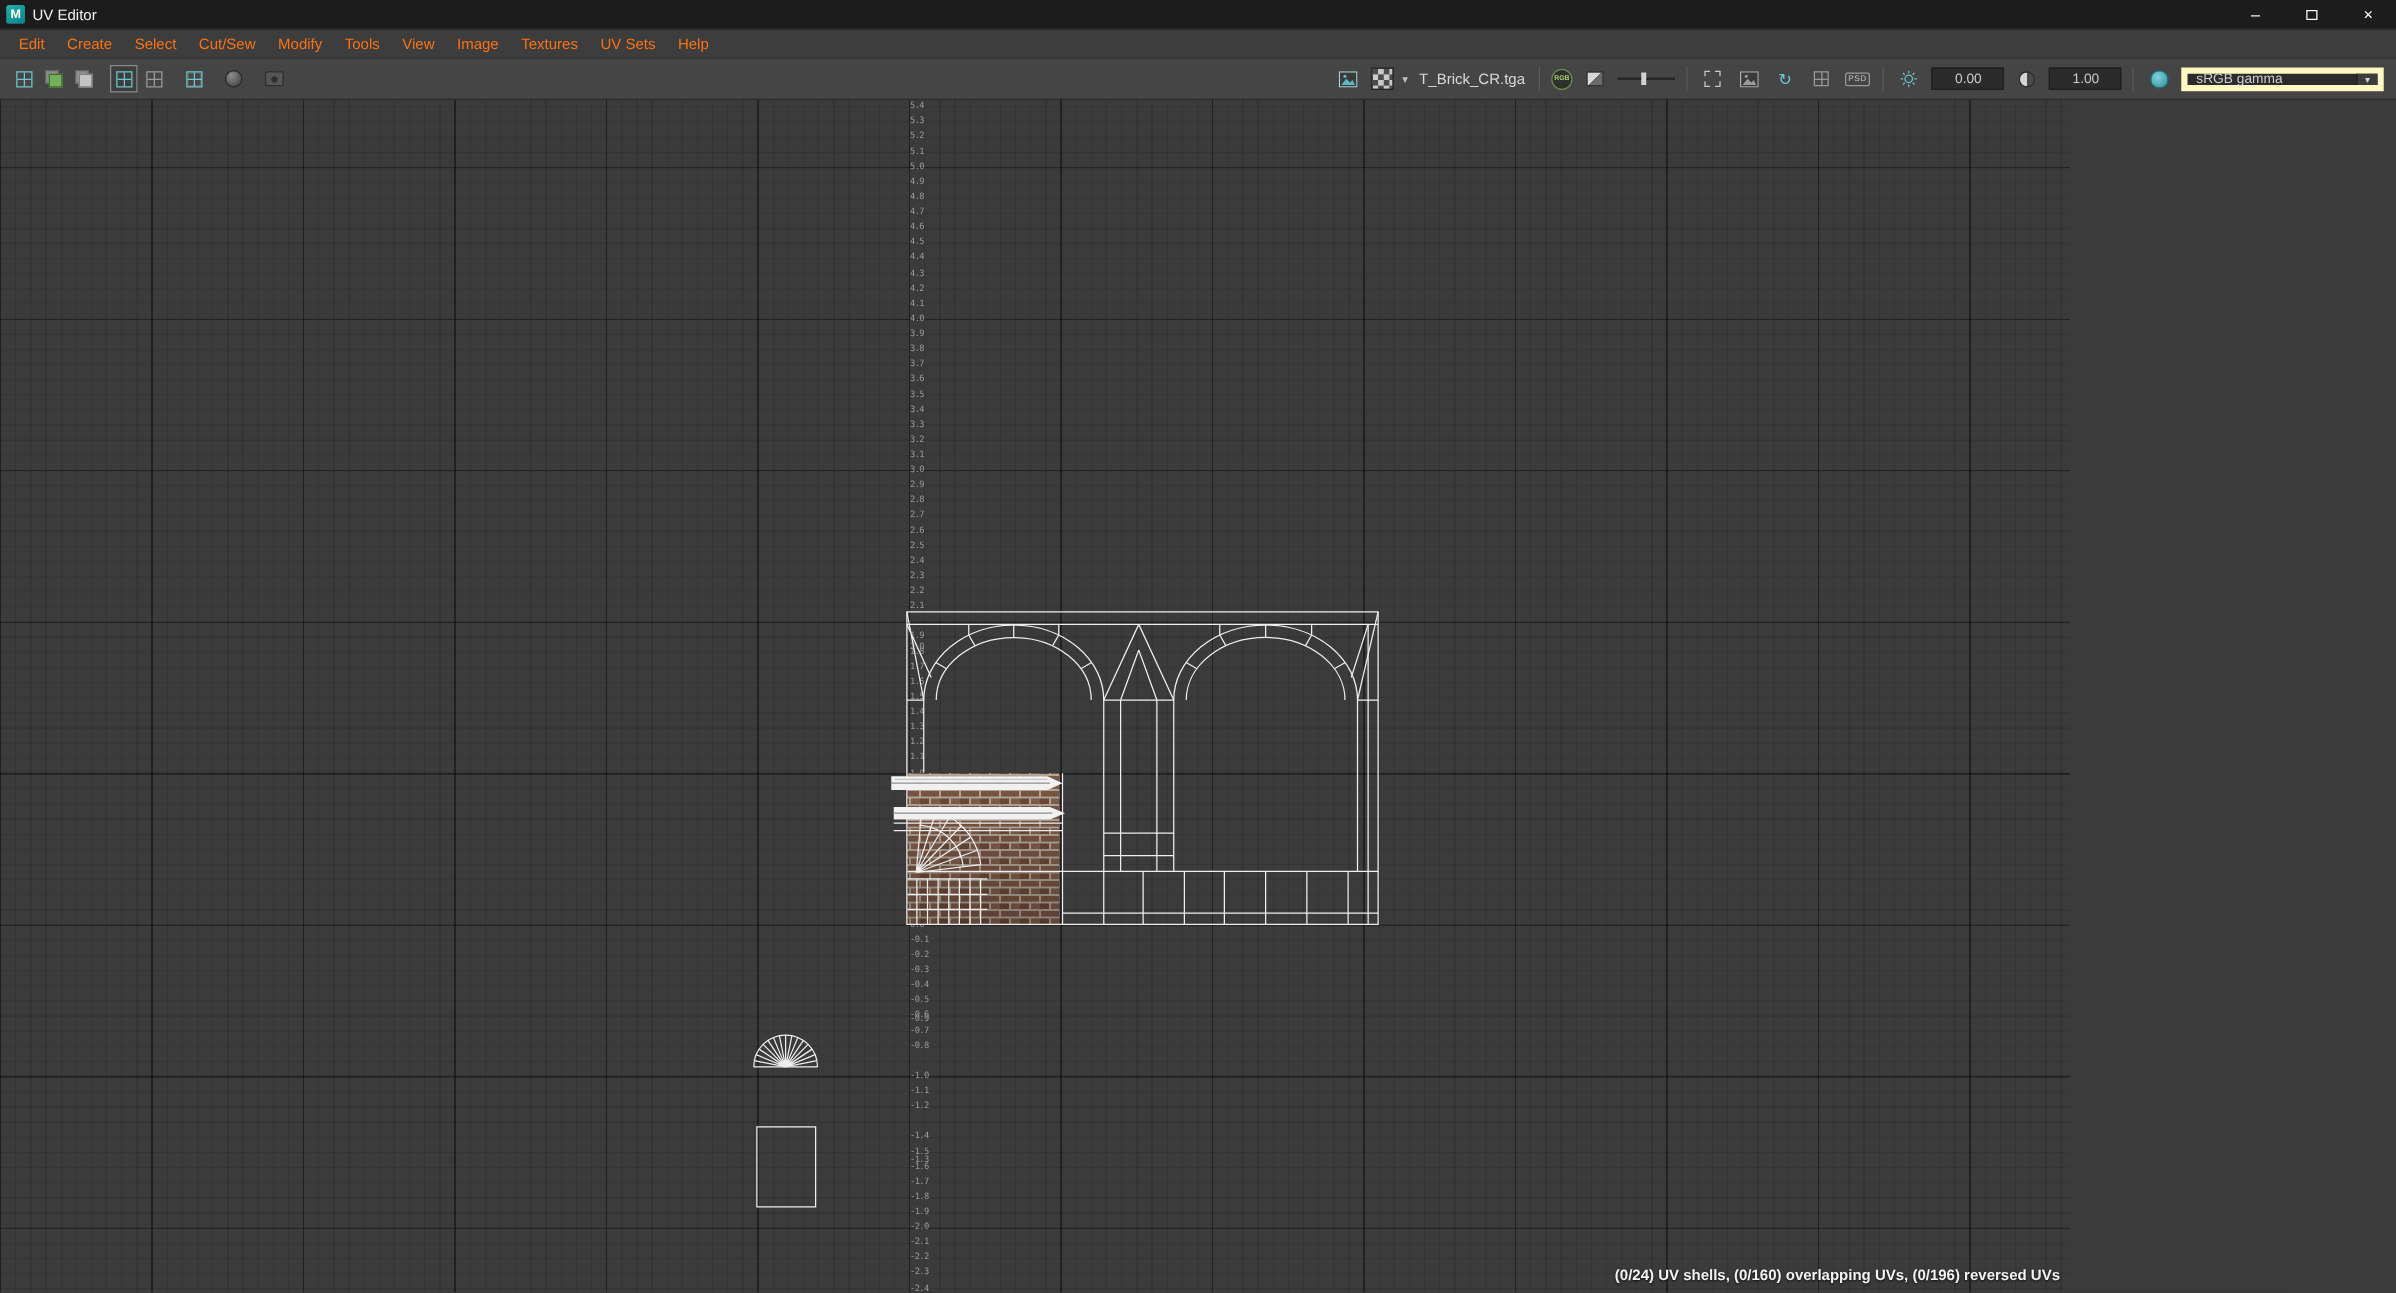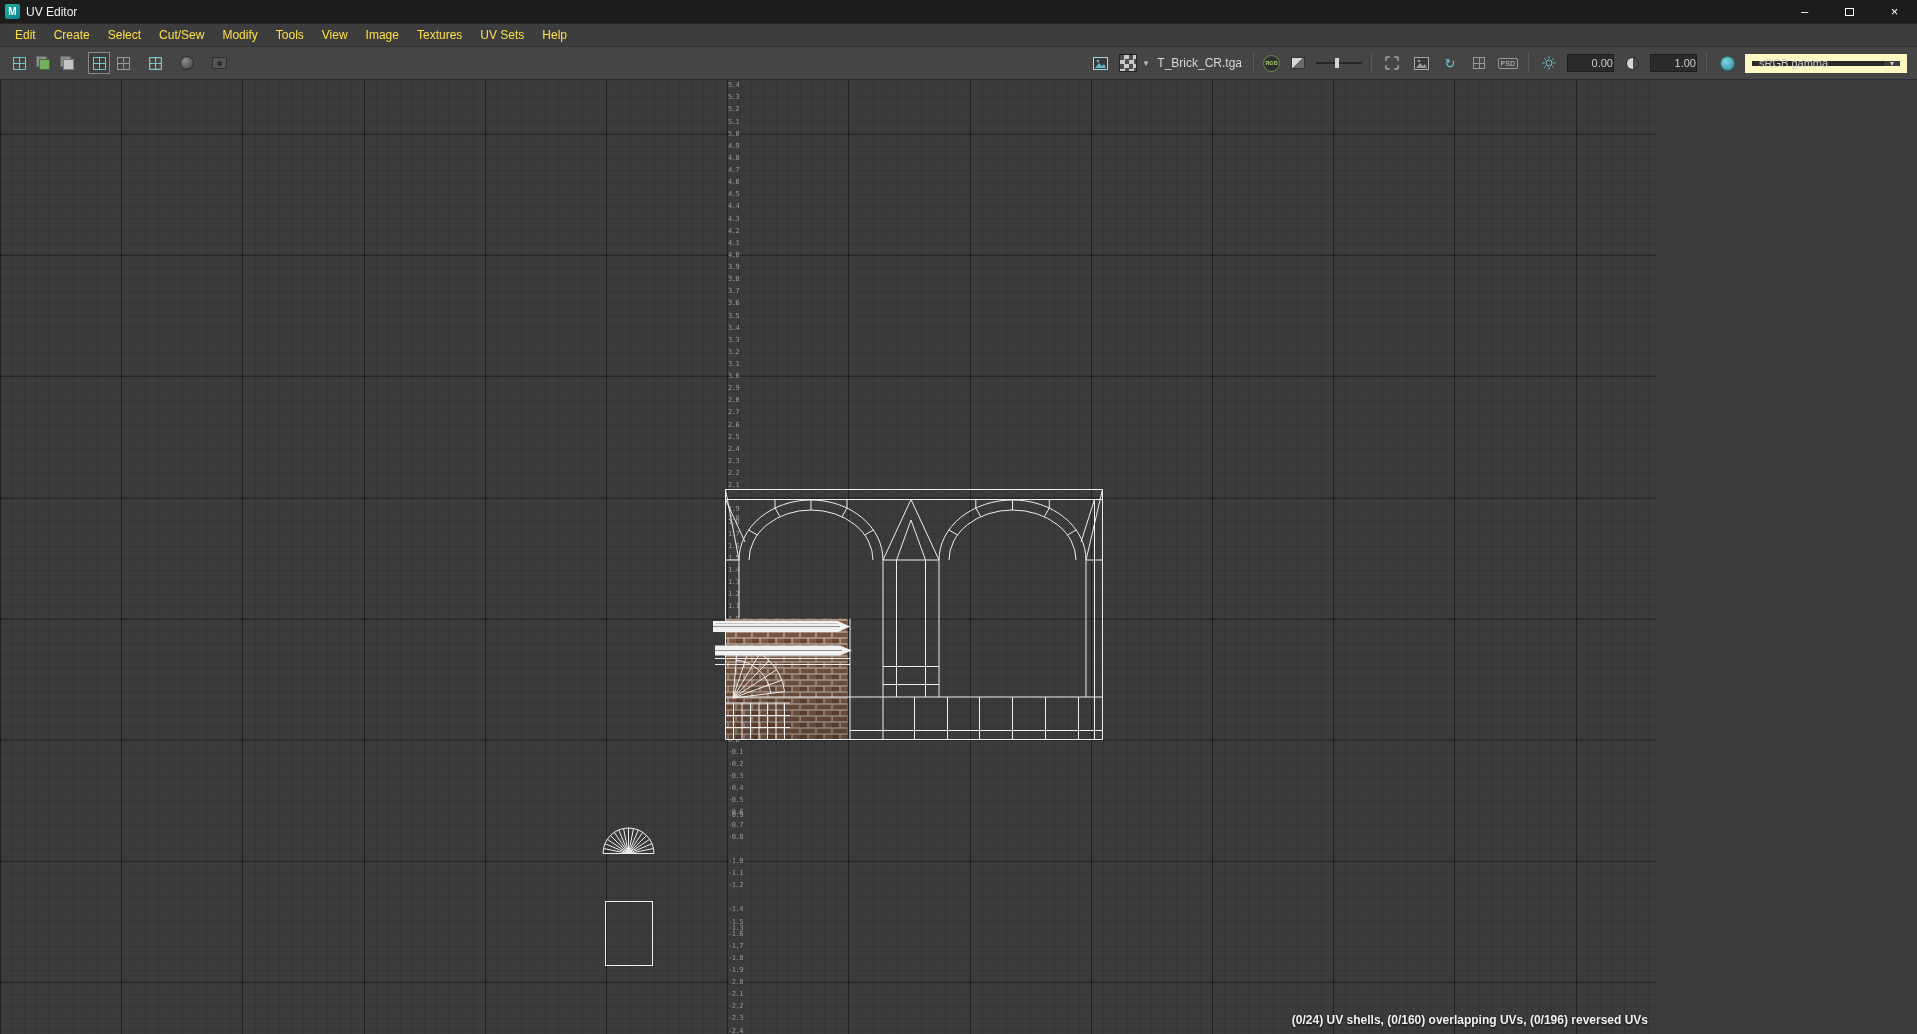--- a/index.html
+++ b/index.html
@@ -13,21 +13,21 @@
               color:#fff; font-size:10px; font-weight:bold; display:flex; align-items:center; justify-content:center; }
   .win-title { font-size:12px; color:#f0f0f0; }
   .win-controls { margin-left:auto; display:flex; height:100%; }
   .win-btn { width:45px; height:100%; display:flex; align-items:center; justify-content:center;
              color:#fff; font-size:13px; cursor:default; }
   .max-box { width:9px; height:8px; border:1px solid #fff; display:inline-block; }
 
   
   .menubar { height:24px; background:#3d3d3d; border-top:1px solid #2a2a2a; border-bottom:1px solid #333;
              display:flex; align-items:center; padding-left:6px; }
-  .menu-item { font-size:12px; color:#fde047; padding:3px 9px; }
+  .menu-item { font-size:12px; color:#f97316; padding:3px 9px; }
 
   
   .toolbar { height:33px; background:#454545; border-bottom:1px solid #2c2c2c;
              display:flex; align-items:center; padding:0 8px; position:relative; }
   .tb-group { display:flex; align-items:center; gap:2px; margin-right:10px; }
   .icon-btn { width:22px; height:22px; display:flex; align-items:center; justify-content:center; }
   .icon-btn.framed { border:1px solid #8a8a8a; background:#3d3d3d; }
   .g-grid { width:13px; height:13px; border:1px solid #6fc7d1;
             background:linear-gradient(#6fc7d1,#6fc7d1) center/1px 100% no-repeat,
                        linear-gradient(#6fc7d1,#6fc7d1) center/100% 1px no-repeat; }
@@ -60,23 +60,23 @@
                 background:linear-gradient(135deg,#d8d8d8 50%,#6a6a6a 50%); }
   .slider { width:46px; height:12px; position:relative; }
   .slider::before { content:""; position:absolute; left:0; right:0; top:5px; height:2px; background:#272727; }
   .slider .handle { position:absolute; left:19px; top:1px; width:4px; height:10px; background:#d2d2d2; }
   .glyph-teal { color:#6fc7d1; font-size:13px; line-height:1; }
   .psd-chip { font-size:6.5px; color:#cccccc; border:1px solid #999; border-radius:2px; padding:1px 2px; letter-spacing:.5px; }
   .half-circle { width:13px; height:13px; border-radius:50%; border:1px solid #2a2a2a;
                  background:linear-gradient(90deg,#d6d6d6 50%,#4a4a4a 50%); }
   .cm-dot { width:15px; height:15px; border-radius:50%; border:1px solid #1f6b75;
             background:radial-gradient(circle at 40% 35%, #7fd2dc, #2f8d9b); }
-  .num-field { width:47px; height:18px; background:#2b2b2b; border:1px solid #1e1e1e;
-               color:#cccccc; font-size:11px; padding-left:8px; font-family:"Liberation Sans", sans-serif;text-align:right; }
-  .dropdown { width:162px; height:19px; background:#2b2b2b; border:7px solid #fef9c3;
+  .num-field { width:58px; height:18px; background:#2b2b2b; border:1px solid #1e1e1e;
+               color:#cccccc; font-size:11px; padding-left:18px; font-family:"Liberation Sans", sans-serif; }
+  .dropdown { width:162px; height:19px; background:#2b2b2b; border:5px solid #fef9c3;
               display:flex; align-items:center; color:#cccccc; font-size:11px; }
   .dropdown .dd-label { flex:1; padding-left:7px; }
   .dropdown .dd-arrow { width:17px; height:100%; background:#3c3c3c; border-left:1px solid #1e1e1e;
                         display:flex; align-items:center; justify-content:center; font-size:8px; color:#cfcfcf; }
 
   
   .canvas { position:relative; width:1656px; height:954px; background-color:#3b3b3b; overflow:hidden;
     background-image:
       repeating-linear-gradient(to right,  rgba(0,0,0,.38) 0 1px, transparent 1px 121.2px),
       repeating-linear-gradient(to bottom, rgba(0,0,0,.38) 0 1px, transparent 1px 121.2px),

